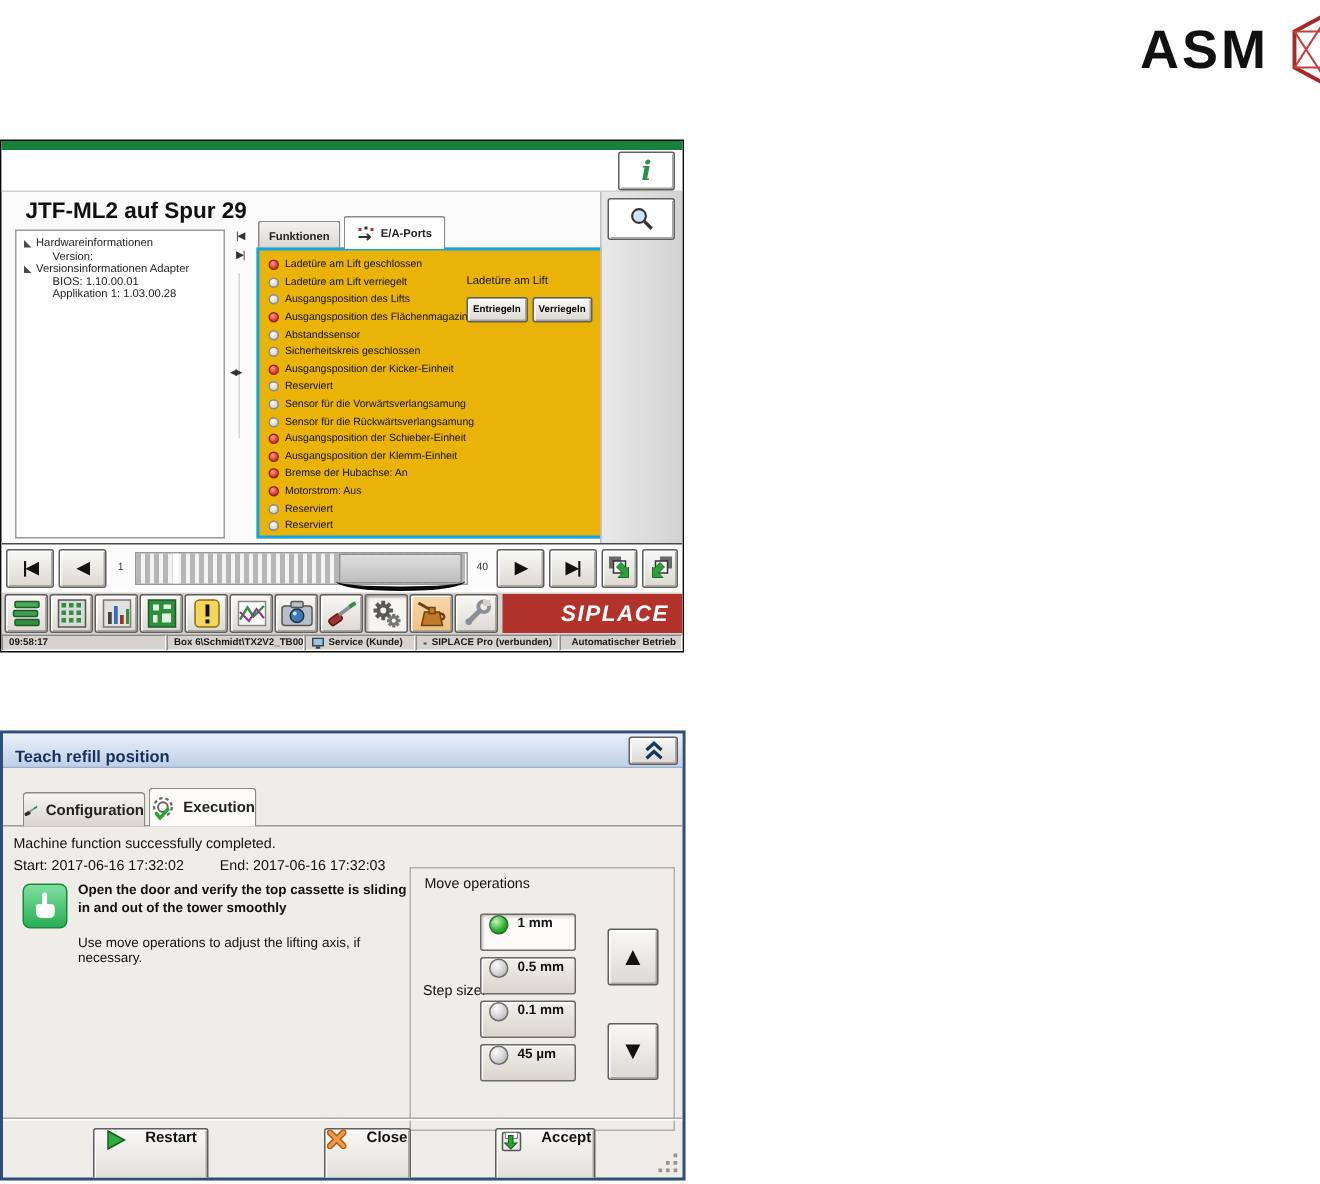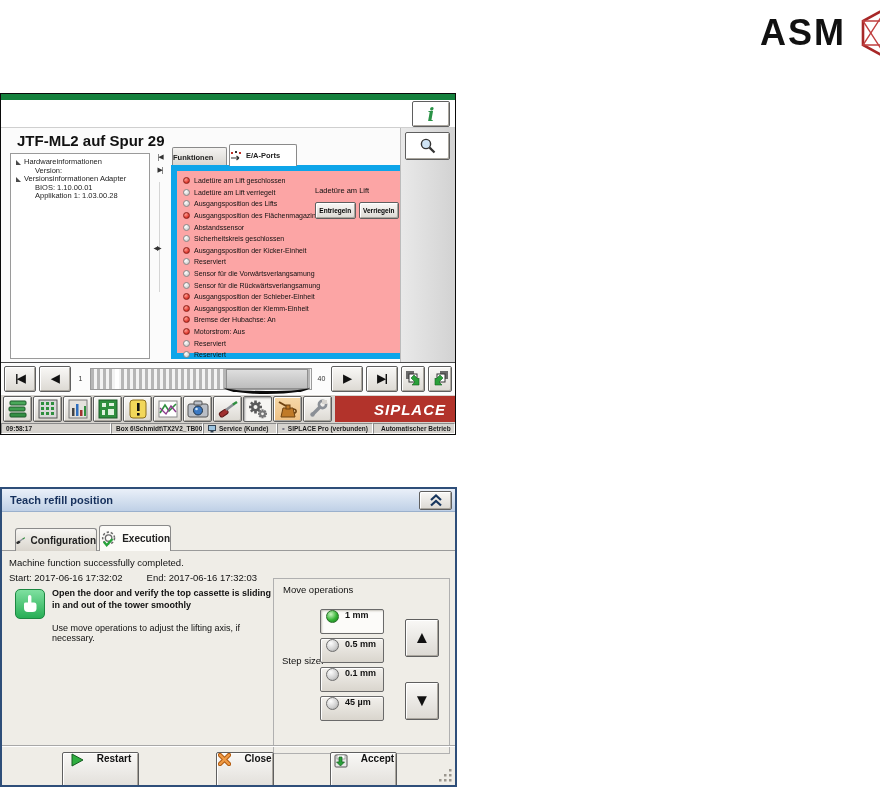--- a/index.html
+++ b/index.html
@@ -22,25 +22,25 @@
   .tree-panel { position:absolute; left:9px; top:59px; width:140px; height:206px; background:#fff; border:1px solid #9a9a9a; padding:4px 2px; font-size:7.5px; color:#222; overflow:hidden; }
   .tree-row { height:8.6px; line-height:8.6px; white-space:nowrap; display:flex; align-items:center; }
   .tree-row.lvl0 { padding-left:3px; }
   .tree-row.lvl1 { padding-left:22px; }
   .expander { display:none; width:0; height:0; border-bottom:5px solid #4a4a4a; border-right:5px solid transparent; margin-right:3px; }
   .tree-row.lvl0 .expander { display:inline-block; }
 
   .split-glyph { position:absolute; font-size:7px; color:#333; width:14px; text-align:center; letter-spacing:-1px; }
   .split-line { position:absolute; left:158px; top:88px; width:1px; height:110px; background:#d5d5d5; }
 
-  .tab { position:absolute; font-weight:bold; font-size:7.5px; display:flex; align-items:center; gap:3px; color:#222; }
+  .tab { position:absolute; font-weight:bold; font-size:7.5px; display:flex; align-items:center; justify-content:center; gap:3px; color:#222; }
   .tab-funktionen { left:171px; top:53px; width:55px; height:19px; background:linear-gradient(#f4f3f1,#d8d5cf); border:1px solid #8a8a8a; border-bottom:none; border-radius:2px 2px 0 0; }
   .tab-ports { left:228px; top:50px; width:68px; height:22px; background:#fff; border:1px solid #8a8a8a; border-bottom:none; border-radius:2px 2px 0 0; z-index:3; }
 
-  .tab-content { position:absolute; left:170px; top:71px; width:251px; height:194px; background:#fca5a5; border:6px solid #0ea5e9; }
+  .tab-content { position:absolute; left:170px; top:71px; width:251px; height:194px; background:#eab308; border:2px solid #0ea5e9; }
   .io-list { position:absolute; left:6px; top:4px; }
   .io-row { display:flex; align-items:center; height:11.6px; gap:4px; }
   .dot { width:7px; height:7px; border-radius:50%; border:1px solid #8a8a8a; flex:0 0 7px; }
   .dot.red { background:radial-gradient(circle at 35% 30%, #ff9e94, #e03a30 65%, #9c1f17); border-color:#8c241c; }
   .dot.gray { background:radial-gradient(circle at 35% 30%, #ffffff, #d4d4d4 70%, #a8a8a8); border-color:#8a8a8a; }
   .io-label { font-size:7px; color:#111; white-space:nowrap; }
   .detail-panel { position:absolute; left:138px; top:15px; width:84px; }
   .detail-title { font-size:7.5px; color:#111; margin-bottom:7px; }
   .detail-buttons { display:flex; gap:3px; }
   .detail-buttons button { flex:1; height:17px; font-size:6.5px; font-weight:bold; font-family:inherit; }
@@ -66,21 +66,21 @@
   .statusbar { position:absolute; left:0; top:329px; right:0; height:11px; background:#d6d3ce; display:flex; font-size:6.5px; font-weight:bold; color:#1a1a1a; }
   .seg { border:1px solid; border-color:#8a8a8a #fff #fff #8a8a8a; padding:0 4px; display:flex; align-items:center; gap:3px; white-space:nowrap; overflow:hidden; }
   .seg.time { flex:0 0 110px; }
   .seg.path { flex:0 0 92px; }
   .seg.user { flex:0 0 74px; }
   .seg.conn { flex:0 0 96px; }
   .seg.mode { flex:1; }
 
   
   .teach-dialog { position:absolute; left:0; top:487px; width:457px; height:300px; border:2px solid #2e4e79; background:#efede7; overflow:hidden; }
-  .dlg-titlebar { position:absolute; left:0; top:0; right:0; height:23px; background:linear-gradient(#eaf0f9,#bfd0e6); border-bottom:1px solid #9ab0cc; display:flex; align-items:center; padding:0 8px; }
+  .dlg-titlebar { position:absolute; left:0; top:0; right:0; height:23px; background:linear-gradient(#eaf0f9,#bfd0e6); border-bottom:1px solid #9ab0cc; display:flex; align-items:flex-end; padding:0 8px; }
   .dlg-title { font-size:11px; font-weight:bold; color:#16305c; }
   .collapse-btn { position:absolute; right:3px; top:2px; width:33px; height:19px; display:flex; align-items:center; justify-content:center; }
   .dlg-tabs { position:absolute; left:0; top:23px; right:0; height:39px; border-bottom:1px solid #9a9a9a; }
   .dtab { position:absolute; display:flex; align-items:center; justify-content:center; gap:5px; font-size:10px; font-weight:bold; color:#222; border:1px solid #8a8a8a; border-bottom:none; border-radius:3px 3px 0 0; }
   .dtab-config { left:13px; top:16px; width:82px; height:23px; background:linear-gradient(#f6f5f2,#d9d5cd); }
   .dtab-exec { left:97px; top:13px; width:72px; height:26px; background:#fcfbf8; z-index:2; }
   .dlg-status { position:absolute; left:7px; top:68px; font-size:9.5px; color:#111; }
   .dlg-times { position:absolute; left:7px; top:83px; font-size:9.5px; color:#111; display:flex; gap:24px; }
   .hand-icon { position:absolute; left:13px; top:100px; width:30px; height:30px; border-radius:5px; background:linear-gradient(#7fe0a0,#27ae55); border:1px solid #1d8742; display:flex; align-items:center; justify-content:center; }
   .instr-title { position:absolute; left:50px; top:98px; width:220px; font-size:9px; font-weight:bold; color:#111; line-height:1.35; }

